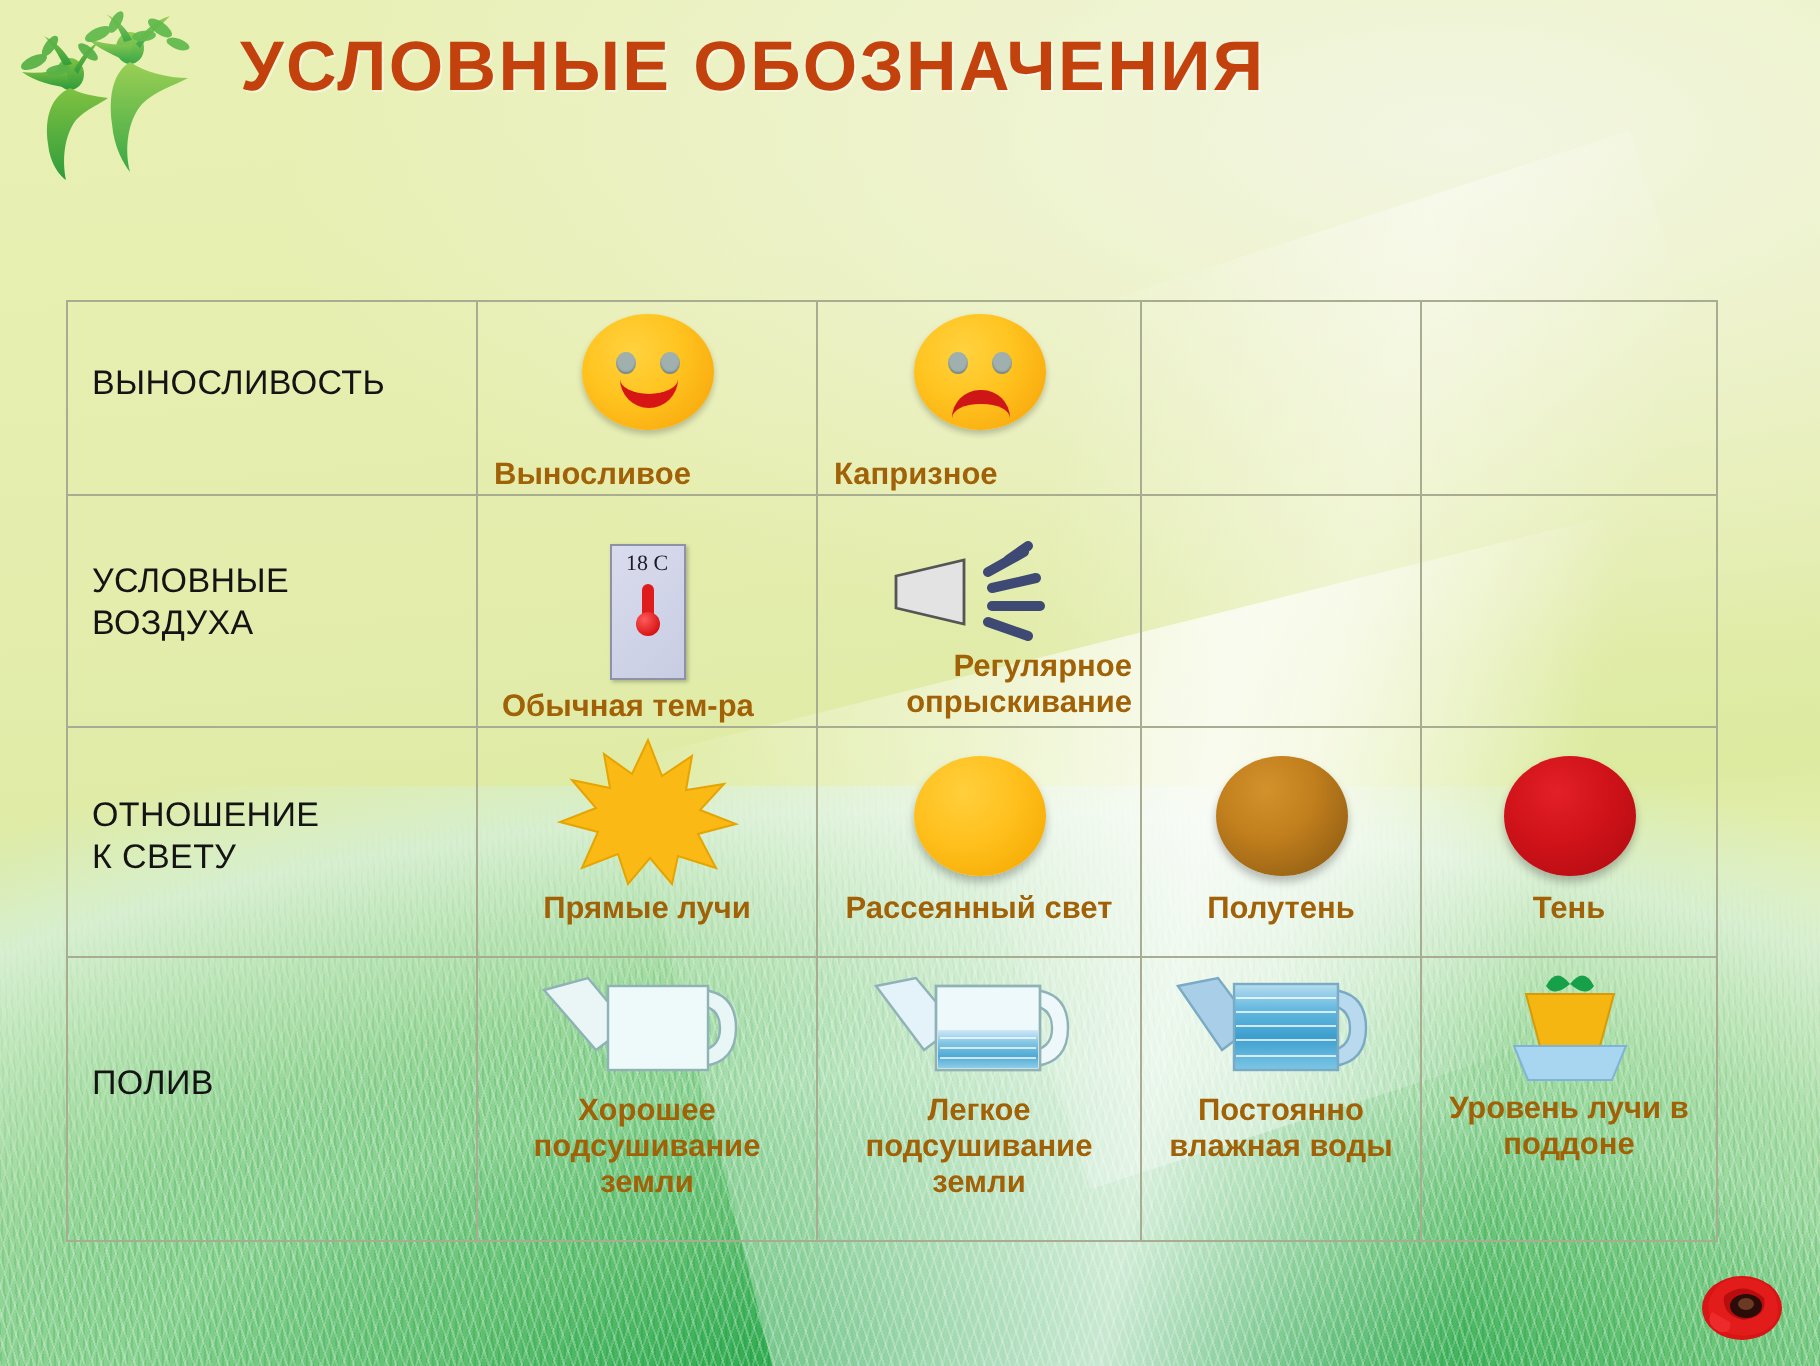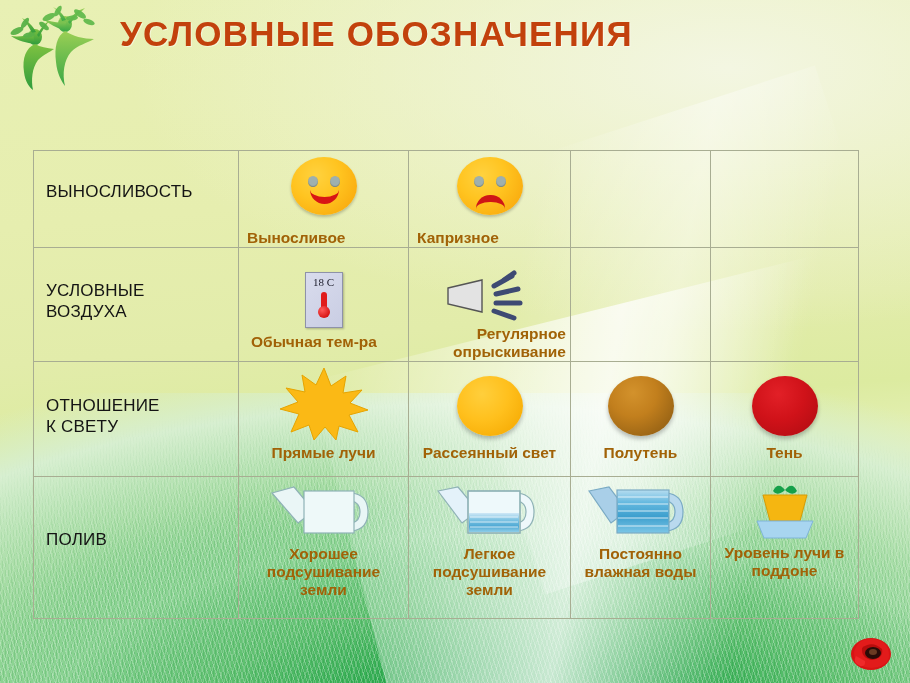--- a/index.html
+++ b/index.html
@@ -121,21 +121,21 @@
     border-radius:0 0 22px 22px; background:transparent;
   }
   .mouth-sad{
     position:absolute; left:19px; top:38px; width:29px; height:14px;
     border:0 solid #cf1616; border-top-width:7px;
     border-radius:22px 22px 0 0; background:transparent;
   }
 
   
   .thermo{
-    width:38px; height:56px; margin:0 auto;
+    width:38px; height:68px; margin:0 auto;
     background:linear-gradient(135deg,#d9dced 0%, #c9cde3 100%);
     border:1px solid #8e92a8;
     box-shadow:1px 1px 2px rgba(0,0,0,.25);
     position:relative;
   }
   .thermo .deg{
     position:absolute; top:3px; left:0; right:0;
     font-size:11px; color:#1b1b2a; font-family:"Liberation Serif", serif;
   }
   .thermo .stem{

